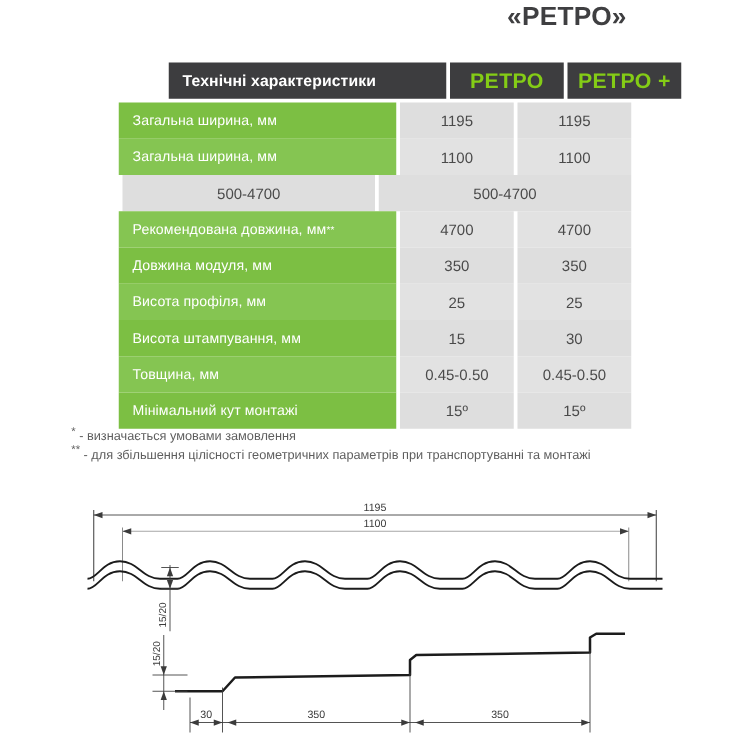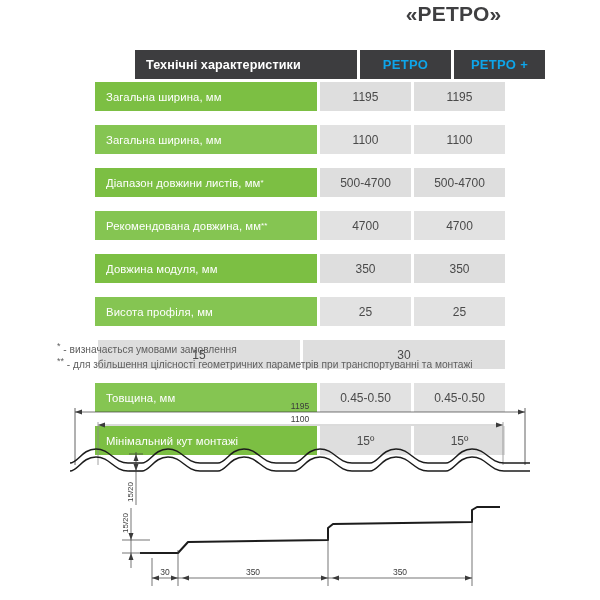--- a/index.html
+++ b/index.html
@@ -34,21 +34,21 @@
   
   .spec-table {
     position: absolute;
     left: 95px;
     top: 50px;
     width: 410px;
   }
   .spec-row {
     display: flex;
     width: 100%;
-    margin-bottom: 14px;
+    margin-bottom: 0;
   }
   .cell-name {
     width: 222px;
     box-sizing: border-box;
     padding: 0 0 0 11px;
     display: flex;
     align-items: center;
     font-size: 11.3px;
     color: #ffffff;
     letter-spacing: 0.1px;
@@ -71,23 +71,23 @@
   .spec-row.header .cell-name {
     background: #3d3d3f;
     height: 29px;
     font-size: 12.6px;
     font-weight: bold;
     color: #ffffff;
   }
   .spec-row.header .cell-val {
     background: #3d3d3f;
     height: 29px;
-    font-size: 13px;
+    font-size: 17px;
     font-weight: bold;
-    color: #0ea5e9;
+    color: #84cc16;
     letter-spacing: 0.3px;
   }
 
   
   .spec-row.body .cell-name { height: 29px; }
   .spec-row.body .cell-val  { height: 29px; }
 
   .spec-row.body.alt-a .cell-name { background: #7cbf43; }
   .spec-row.body.alt-b .cell-name { background: #85c552; }
   .spec-row.body.alt-a .cell-val  { background: #dedede; }
@@ -161,21 +161,20 @@
         <div class="cell-val">1195</div>
       </div>
       <div class="spec-row body alt-b">
         <div class="cell-name">Загальна ширина, мм</div>
         <div class="cell-gap"></div>
         <div class="cell-val">1100</div>
         <div class="cell-gap"></div>
         <div class="cell-val">1100</div>
       </div>
       <div class="spec-row body alt-a">
-        <div class="cell-name">Діапазон довжини листів, мм<span class="sup">*</span></div>
         <div class="cell-gap"></div>
         <div class="cell-val">500-4700</div>
         <div class="cell-gap"></div>
         <div class="cell-val">500-4700</div>
       </div>
       <div class="spec-row body alt-b">
         <div class="cell-name">Рекомендована довжина, мм<span class="sup">**</span></div>
         <div class="cell-gap"></div>
         <div class="cell-val">4700</div>
         <div class="cell-gap"></div>
@@ -189,20 +188,21 @@
         <div class="cell-val">350</div>
       </div>
       <div class="spec-row body alt-b">
         <div class="cell-name">Висота профіля, мм</div>
         <div class="cell-gap"></div>
         <div class="cell-val">25</div>
         <div class="cell-gap"></div>
         <div class="cell-val">25</div>
       </div>
       <div class="spec-row body alt-a">
+        <div class="cell-name">Висота штампування, мм</div>
         <div class="cell-gap"></div>
         <div class="cell-val">15</div>
         <div class="cell-gap"></div>
         <div class="cell-val">30</div>
       </div>
       <div class="spec-row body alt-b">
         <div class="cell-name">Товщина, мм</div>
         <div class="cell-gap"></div>
         <div class="cell-val">0.45-0.50</div>
         <div class="cell-gap"></div>

